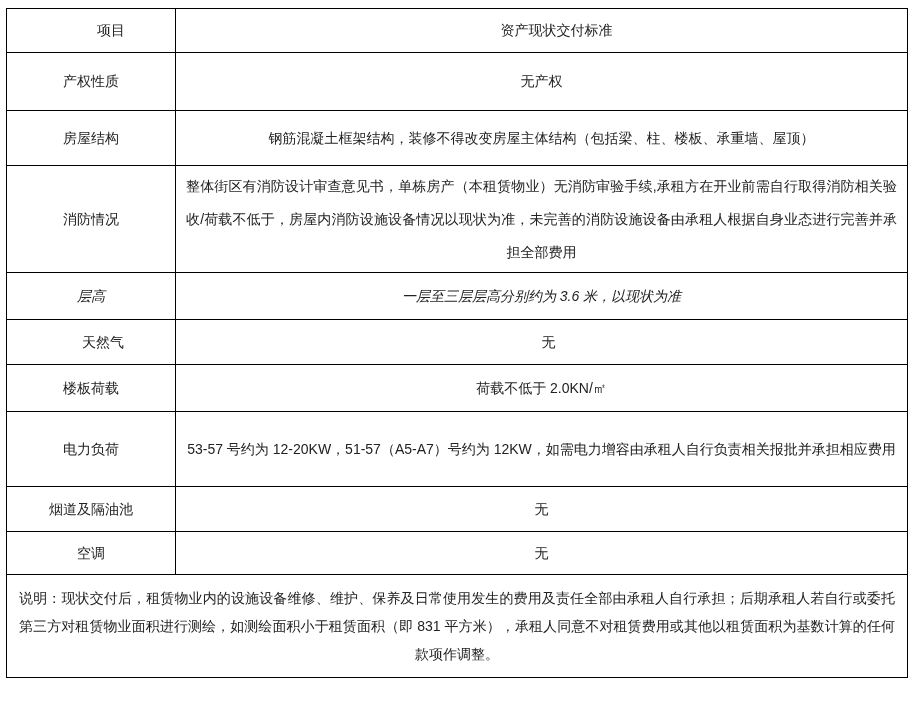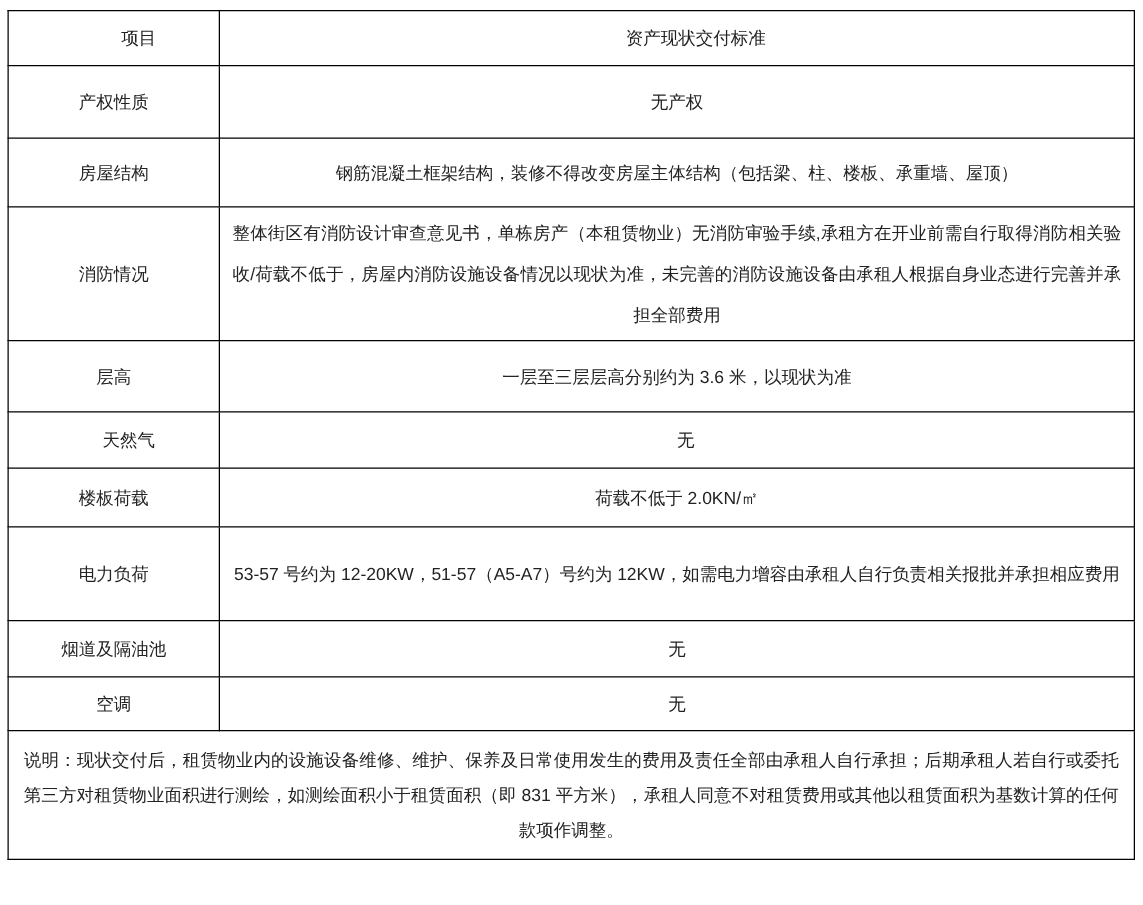--- a/index.html
+++ b/index.html
@@ -35,21 +35,21 @@
   td.value-cell.multiline {
     text-align: justify;
     text-align-last: center;
     text-justify: inter-character;
   }
   tr.r1  td { height: 44px; padding-left: 40px; }
   tr.r2  td { height: 58px; }
   tr.r3  td { height: 55px; margin-top: 32px; }
   tr.r4  td { height: 107px; text-align: center; }
   tr.r4  td.value-cell { line-height: 33px; }
-  tr.r5  td { height: 57px; }
+  tr.r5  td { height: 47px; font-style: italic; }
   tr.r6  td { height: 45px; padding-left: 24px; }
   tr.r7  td { height: 47px; }
   tr.r8  td { height: 75px; }
   tr.r8  td.value-cell { line-height: 29px; }
   tr.r9  td { height: 45px; }
   tr.r10 td { height: 43px; }
   tr.r11 td { height: 45px; }
   tr.note-row td {
     height: 103px;
     padding: 4px 12px;

